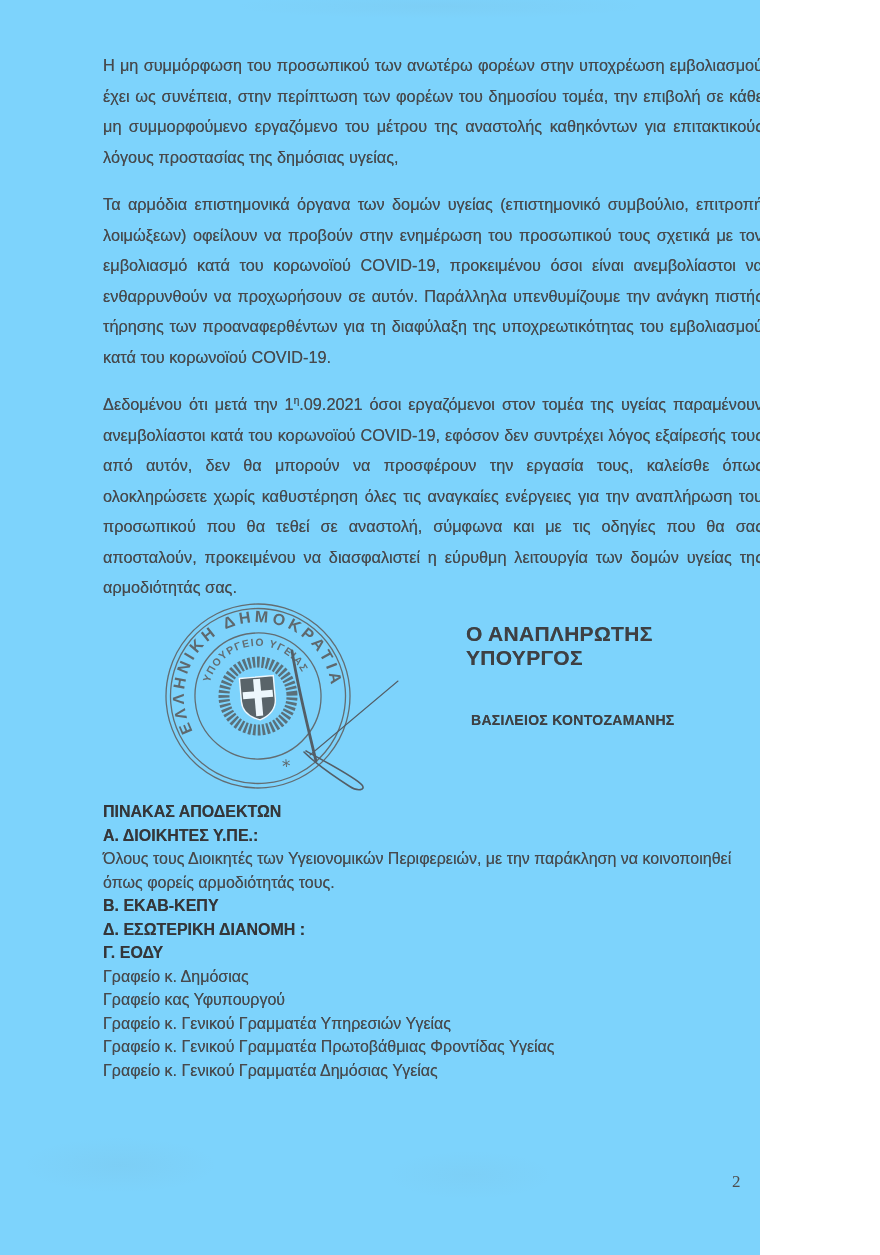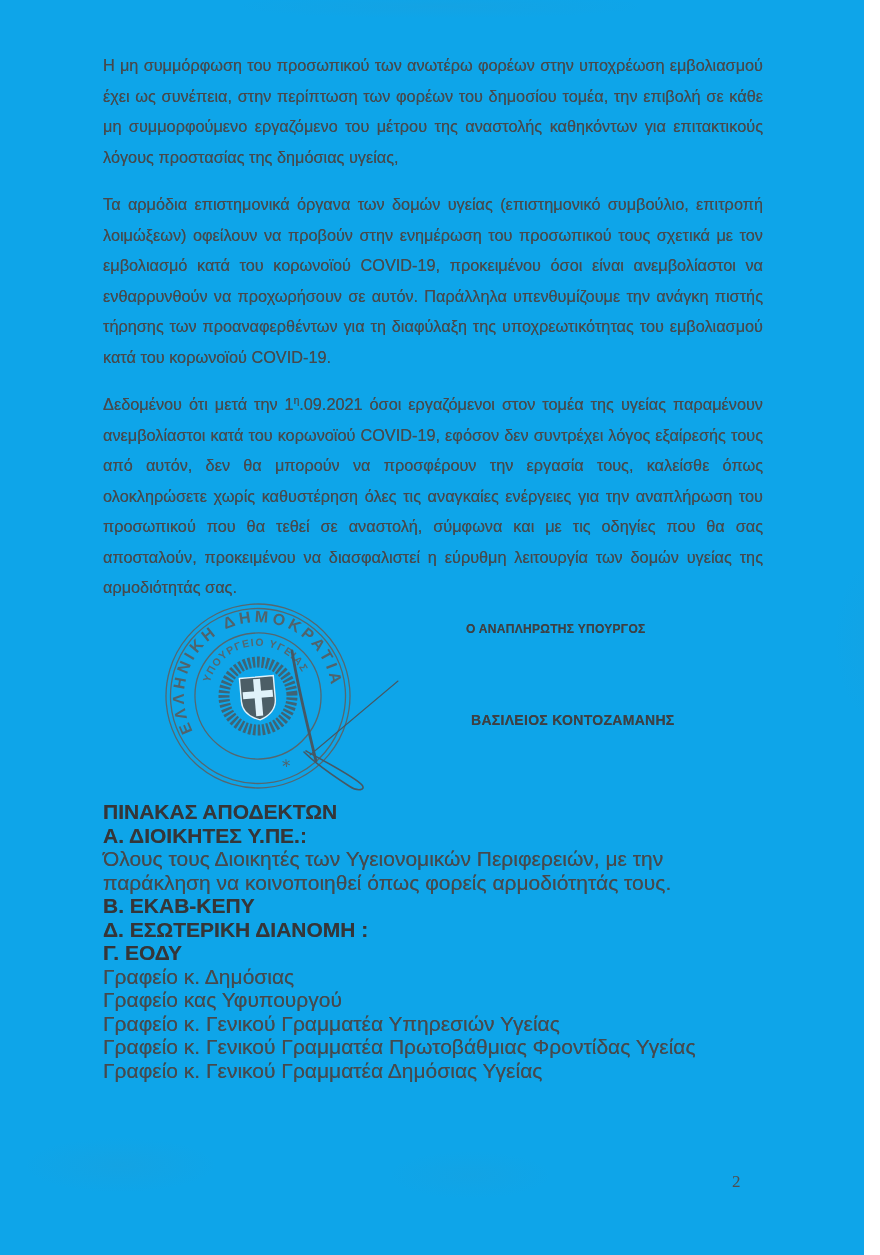--- a/index.html
+++ b/index.html
@@ -1,45 +1,45 @@
 <!DOCTYPE html>
 <html lang="el"><head>
 <meta charset="utf-8">
 <style>
   html,body{margin:0;padding:0;background:#ffffff;}
   .page{
-    position:relative;width:864px;height:1255px;background:#0ea5e9;
+    position:relative;width:760px;height:1255px;background:#7dd3fc;
     font-family:"Liberation Sans",sans-serif;color:#47494c;overflow:hidden;
   }
   
   .page::before{
     content:"";position:absolute;inset:0;pointer-events:none;
     background:
       radial-gradient(140px 40px at 120px 1165px, rgba(120,120,120,0.05), transparent 70%),
       radial-gradient(120px 35px at 470px 1175px, rgba(120,120,120,0.04), transparent 70%),
       radial-gradient(300px 18px at 440px 6px, rgba(120,120,120,0.05), transparent 70%),
       radial-gradient(60px 120px at 876px 640px, rgba(120,120,120,0.04), transparent 70%);
   }
   .content{position:absolute;left:103px;top:50px;width:660px;}
   .content p{
     margin:0 0 17px 0;font-size:16.3px;line-height:30.5px;text-align:justify;
     text-shadow:0 0 .4px rgba(70,72,75,.75);
   }
   .content sup{font-size:10px;line-height:0;vertical-align:super;}
   .sig-title{
-    position:absolute;left:466px;top:622px;font-size:12px;font-weight:600;
+    position:absolute;left:466px;top:622px;font-size:21px;font-weight:600;
     letter-spacing:.3px;color:#3e4043;text-shadow:0 0 .4px rgba(62,64,67,.7);
   }
   .sig-name{
     position:absolute;left:471px;top:712px;font-size:14px;font-weight:600;
     letter-spacing:.3px;color:#3e4043;text-shadow:0 0 .4px rgba(62,64,67,.7);
   }
   .seal-svg{position:absolute;left:158px;top:592px;opacity:.88;}
   .recipients{
-    position:absolute;left:103px;top:800px;width:648px;font-size:21px;line-height:23.5px;
+    position:absolute;left:103px;top:800px;width:648px;font-size:16px;line-height:23.5px;
     text-shadow:0 0 .4px rgba(70,72,75,.7);
   }
   .recipients .row{display:block;}
   .recipients .bold{font-weight:700;color:#343639;}
   .page-num{
     position:absolute;left:732px;top:1172px;font-size:17px;
     font-family:"Liberation Serif",serif;color:#4e4e4e;
   }
 </style>
 </head>

